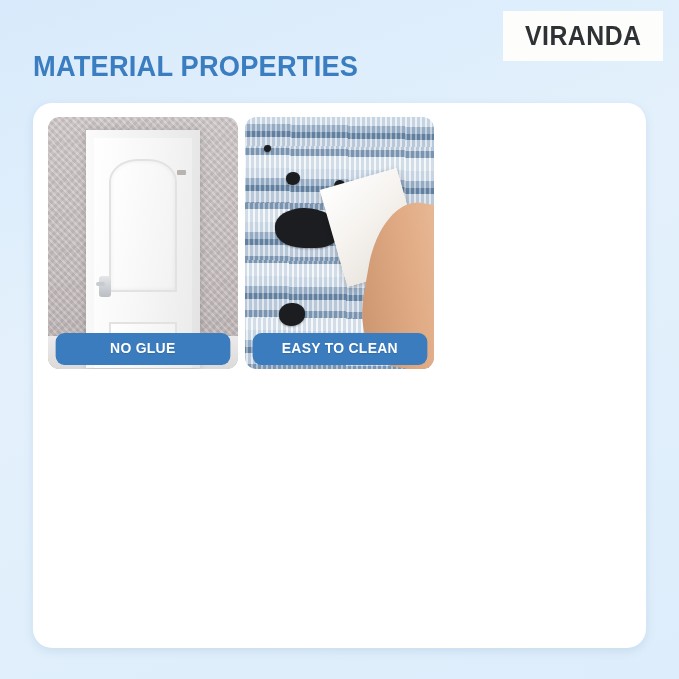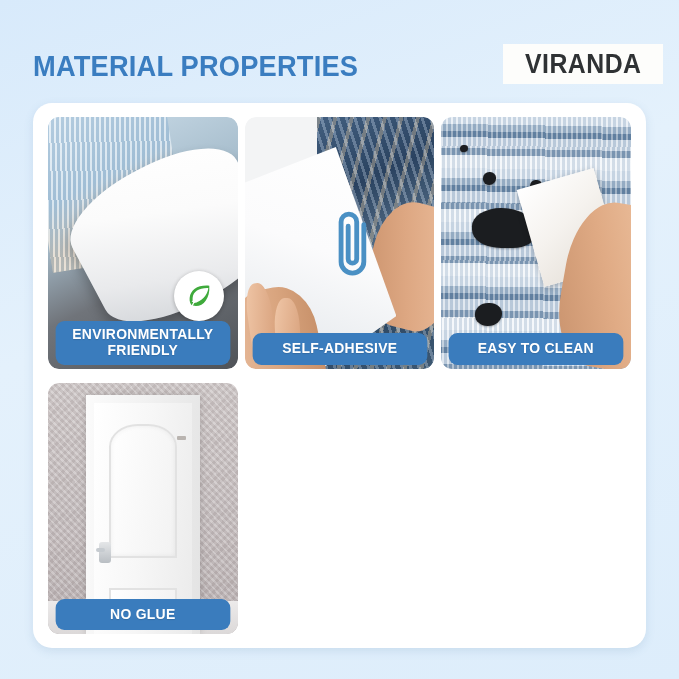--- a/index.html
+++ b/index.html
@@ -14,23 +14,23 @@
   .header { position:absolute; left:0; top:0; width:679px; height:103px; }
   .page-title {
     position:absolute; left:33px; top:50px;
     font-size:29px; font-weight:bold; letter-spacing:.2px;
     color:#3a7dc0;
     font-stretch:condensed;
     transform:scaleX(.94); transform-origin:left center;
     white-space:nowrap;
   }
   .brand-box {
-    position:absolute; left:503px; top:11px; width:160px; height:40px;
+    position:absolute; left:503px; top:11px; width:160px; height:50px;
     background:#fdfdfb;
-    display:flex; align-items:center; justify-content:center;margin-top:33px;
+    display:flex; align-items:center; justify-content:center;
   }
   .brand-text {
     font-size:27px; font-weight:bold; color:#2f3234;
     letter-spacing:.5px; transform:scaleX(.92);
   }
 
   
   .card {
     position:absolute; left:33px; top:103px; width:613px; height:545px;
     background:#ffffff; border-radius:19px;
@@ -236,88 +236,49 @@
   <div class="page-title">MATERIAL PROPERTIES</div>
   <div class="brand-box">
     <span class="brand-text">VIRANDA</span>
   </div>
 </div>
 
 <div class="card">
   <div class="grid">
 
 
-    <div class="cell">
-      <div class="photo">
-        <div class="eco-bg"></div>
-        <div class="eco-print"></div>
-        <div class="eco-post p1"></div>
-        <div class="eco-post p2"></div>
-        <div class="eco-post p3"></div>
-        <div class="eco-roll"></div>
-        <div class="eco-roll-end"></div>
-        <div class="eco-badge">
-          <svg width="30" height="30" viewBox="0 0 32 32" aria-hidden="true">
-            <path d="M27 5C15 4 7 9 6 18c-.4 3.5.8 6.4 2.6 8.2l2.1-2.1C9.6 22.6 9 20.6 9.2 18 10 11 16.4 7.2 26 7.6 24.6 16 19 21 11 23.5l-2.3 2.3c.2.1.4.3.6.4C19 29 28 20 27 5z" fill="#3faa3c"></path>
-            <path d="M24 9.5C17 13 12 18 8.6 26.6" stroke="#ffffff" stroke-width="1.3" fill="none"></path>
-            <g stroke="#ffffff" stroke-width="1.1">
-              <path d="M22 12.4l-6.6-.6M19.6 15.6l-6.5-.5M16.8 18.8l-6.2-.4M14 22l-5.6-.3"></path>
-            </g>
-          </svg>
-        </div>
-      </div>
-      <div class="label two-line">ENVIRONMENTALLY
-FRIENDLY</div>
-    </div>
-
-    <div class="cell">
-      <div class="photo">
-        <div class="sa-bg"></div>
-        <div class="sa-marble"></div>
-        <div class="sa-hand-right"></div>
-        <div class="sa-peel"></div>
-        <div class="sa-hand-left"></div>
-        <div class="sa-finger" style="left:2%;bottom:6%;width:13%;height:28%;transform:rotate(-8deg)"></div>
-        <div class="sa-finger" style="left:16%;bottom:2%;width:13%;height:26%;transform:rotate(-3deg)"></div>
-        <div style="position:absolute;left:42%;top:34%;width:30%;height:32%;">
-          <svg width="100%" height="100%" viewBox="0 0 40 54" aria-hidden="true">
-            <path d="M28 14v26a8 8 0 0 1-16 0V12a5.5 5.5 0 0 1 11 0v26a3 3 0 0 1-6 0V15" fill="none" stroke="#4a90c4" stroke-width="3.4" stroke-linecap="round"></path>
-          </svg>
-        </div>
-      </div>
-      <div class="label">SELF-ADHESIVE</div>
-    </div>
-
-
-    <div class="cell">
-      <div class="photo">
-        <div class="ec-bg"></div>
-        <div class="stain" style="left:16%;top:36%;width:34%;height:16%;border-radius:50% 60% 40% 50%"></div>
-        <div class="stain" style="left:18%;top:74%;width:14%;height:9%"></div>
-        <div class="stain" style="left:22%;top:22%;width:7%;height:5%"></div>
-        <div class="stain" style="left:47%;top:25%;width:6%;height:5%"></div>
-        <div class="stain" style="left:10%;top:11%;width:4%;height:3%"></div>
-        <div class="stain" style="left:33%;top:88%;width:4%;height:3%"></div>
-        <div class="ec-cloth"></div>
-        <div class="ec-hand"></div>
-      </div>
-      <div class="label">EASY TO CLEAN</div>
-    </div>
+
+
 
     <div class="cell">
       <div class="photo">
         <div class="door-bg"></div>
         <div class="door-wall-tex"></div>
         <div class="door-base"></div>
         <div class="door-frame">
           <div class="door-leaf">
             <div class="door-panel-top"></div>
             <div class="door-panel-bot"></div>
             <div class="door-handle"></div>
             <div class="door-hinge"></div>
           </div>
         </div>
       </div>
       <div class="label">NO GLUE</div>
     </div>
 
+    <div class="cell">
+      <div class="photo">
+        <div class="ec-bg"></div>
+        <div class="stain" style="left:16%;top:36%;width:34%;height:16%;border-radius:50% 60% 40% 50%"></div>
+        <div class="stain" style="left:18%;top:74%;width:14%;height:9%"></div>
+        <div class="stain" style="left:22%;top:22%;width:7%;height:5%"></div>
+        <div class="stain" style="left:47%;top:25%;width:6%;height:5%"></div>
+        <div class="stain" style="left:10%;top:11%;width:4%;height:3%"></div>
+        <div class="stain" style="left:33%;top:88%;width:4%;height:3%"></div>
+        <div class="ec-cloth"></div>
+        <div class="ec-hand"></div>
+      </div>
+      <div class="label">EASY TO CLEAN</div>
+    </div>
+
   </div>
 </div>
 
 </body></html>

